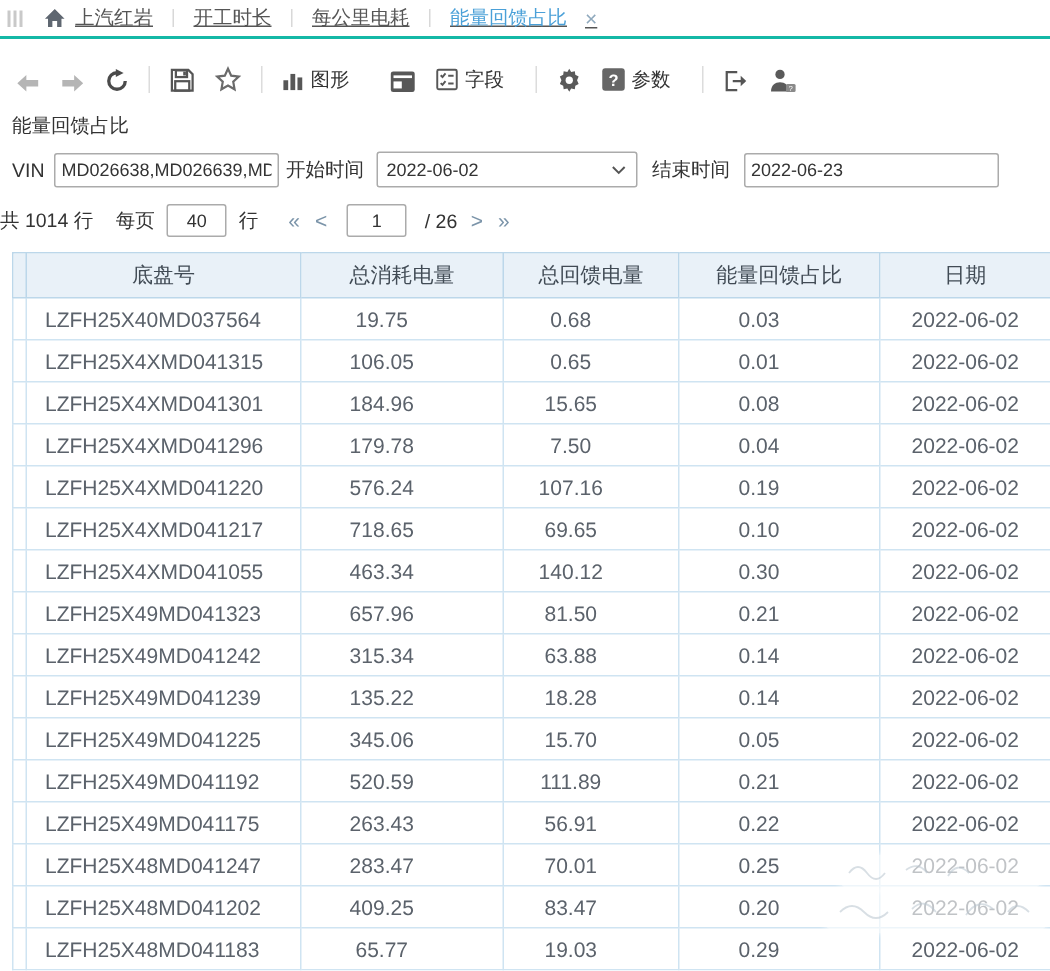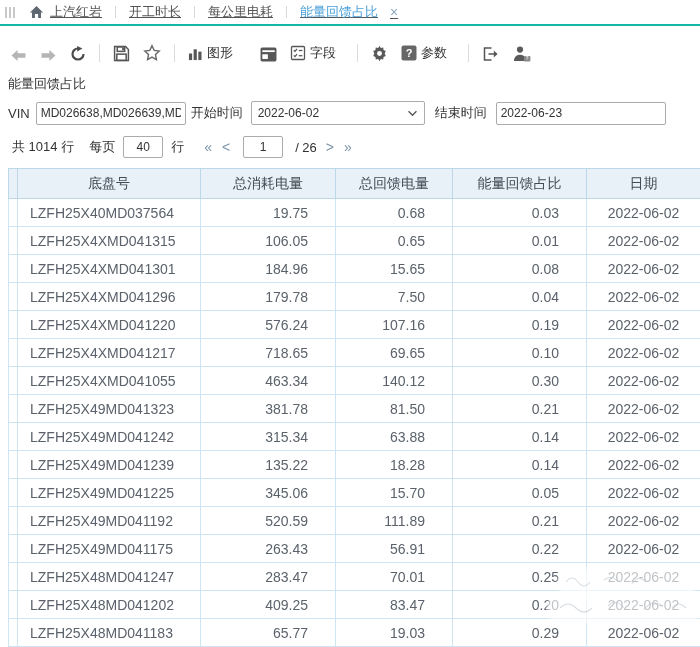--- a/index.html
+++ b/index.html
@@ -43,38 +43,38 @@
   .vin-inp { width: 150px; margin-left: 6px; }
   .lbl-start { margin-left: 5px; }
   .combo {
     margin-left: 8px; width: 174px; height: 24px; border: 1px solid #ababab; border-radius: 2px;
     display: flex; align-items: center; justify-content: space-between;
     padding: 0 6px; background: #fff; font-size: 12px; cursor: pointer;
   }
   .lbl-end { margin-left: 10px; }
   .end-inp { width: 170px; margin-left: 9px; }
   
-  .pager { margin: 10px 0 0 12px; display: flex; align-items: center; font-size: 13px; color: #333; height: 24px; }
+  .pager { margin: 10px 0 0 0; display: flex; align-items: center; font-size: 13px; color: #333; height: 24px; }
   .pager .gap-lg { margin-left: 15px; text-align: right; }
   .pgbox { width: 40px; height: 22px; text-align: center; margin: 0 8px; }
   .chev { color: #7b94a9; font-size: 14px; cursor: pointer; padding: 0 5px; user-select: none; }
   .slash-total { margin: 0 4px; }
   
   .grid-wrap { margin: 9px 0 0 8px; }
   table { border-collapse: collapse; table-layout: fixed; width: 692px; font-size: 14px; }
   th, td { border: 1px solid #cfe4f2; overflow: hidden; white-space: nowrap; }
   th {
     background: var(--header-bg, #e9f1f8);
     border-color: #bcd7ea;
     height: 30px; font-weight: normal; color: #414b55; text-align: center;
   }
   td { height: 28px; color: #5b626b; background: #fff; }
   td.gutter, th.gutter { padding: 0; }
   td.c-chassis { text-align: left; padding-left: 12px; }
-  td.c-num { text-align: right; padding-right: 27px; }
+  td.c-num { text-align: center; padding-right: 27px; }
   td.c-date { text-align: center; }
   
   .watermark { position: absolute; top: 568px; right: 0; width: 152px; height: 56px; pointer-events: none; }
   .watermark .blob1, .watermark .blob2 {
     position: absolute; background: rgba(255,255,255,0.62); border-radius: 12px;
     box-shadow: 0 0 5px rgba(255,255,255,0.9);
   }
   .watermark .blob1 { top: 2px; right: 4px; width: 138px; height: 24px; }
   .watermark .blob2 { top: 26px; right: 0; width: 152px; height: 28px; }
   .watermark svg { position: absolute; top: 0; left: 0; opacity: 0.55; }
@@ -335,21 +335,21 @@
     <td class="data c-chassis">LZFH25X4XMD041055</td>
     <td class="data c-num">463.34</td>
     <td class="data c-num">140.12</td>
     <td class="data c-num">0.30</td>
     <td class="data c-date">2022-06-02</td>
   </tr>
 
   <tr>
     <td class="gutter"></td>
     <td class="data c-chassis">LZFH25X49MD041323</td>
-    <td class="data c-num">381.78</td>
+    <td class="data c-num">657.96</td>
     <td class="data c-num">81.50</td>
     <td class="data c-num">0.21</td>
     <td class="data c-date">2022-06-02</td>
   </tr>
 
   <tr>
     <td class="gutter"></td>
     <td class="data c-chassis">LZFH25X49MD041242</td>
     <td class="data c-num">315.34</td>
     <td class="data c-num">63.88</td>

